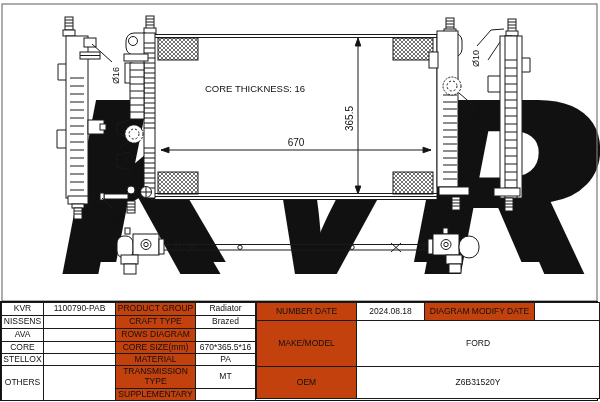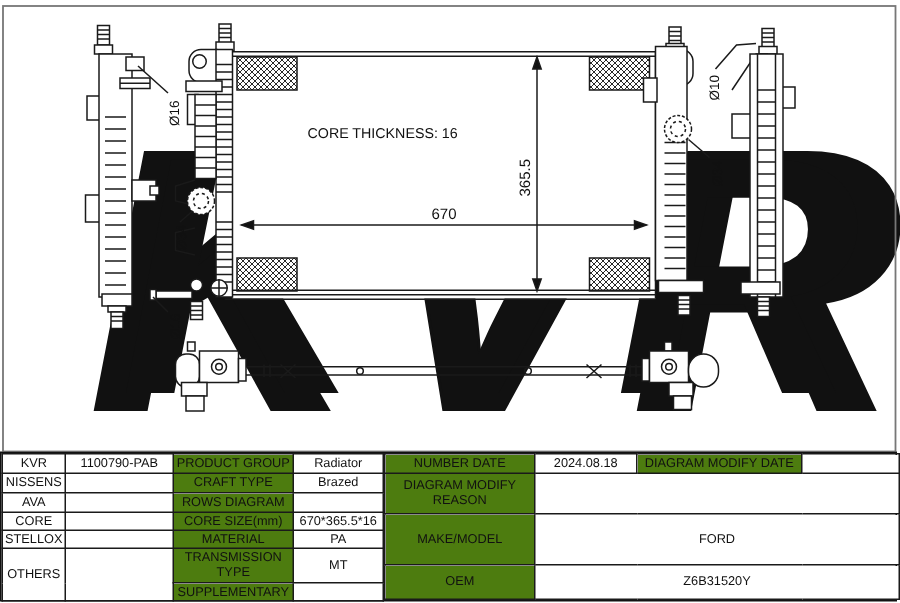--- a/index.html
+++ b/index.html
@@ -6,21 +6,21 @@
   body{width:600px;height:402px;position:relative;overflow:hidden;
        font-family:"Liberation Sans",sans-serif;color:#111;}
   #diagram-area{position:absolute;top:0;left:0;width:600px;height:302px;}
   svg text{font-family:"Liberation Sans",sans-serif;fill:#111;}
   .wm{font-weight:bold;font-style:italic;}
   #spec-table-wrap{position:absolute;top:301px;left:0;width:598px;height:100px;
        border:1.5px solid #111;display:flex;box-sizing:border-box;background:#fff;}
   table{border-collapse:collapse;table-layout:fixed;font-size:8.5px;line-height:1.15;}
   td{border:1px solid #1a1a1a;text-align:center;vertical-align:middle;
      padding:0 1px;overflow:hidden;white-space:normal;}
-  td.lbl{background:#4d7c0f;}
+  td.lbl{background:#c2410c;}
   td.val{background:#fff;}
   #left-table{width:254px;height:97px;}
   #right-table{width:343px;height:97px;}
 </style>
 </head>
 <body>
 
 <div id="diagram-area">
 <svg width="600" height="302" viewBox="0 0 600 302">
   <defs>
@@ -236,24 +236,20 @@
         <col style="width:110px">
         <col style="width:65px">
       </colgroup>
     <tbody>
         <tr style="height:13px">
       <td class="lbl">NUMBER DATE</td>
       <td class="val">2024.08.18</td>
       <td class="lbl">DIAGRAM MODIFY DATE</td>
       <td class="val"></td>
     </tr>
-    <tr style="height:27px">
-      <td class="lbl">DIAGRAM MODIFY REASON</td>
-      <td class="val" colspan="3"></td>
-    </tr>
     <tr style="height:34px">
       <td class="lbl">MAKE/MODEL</td>
       <td class="val" colspan="3">FORD</td>
     </tr>
     <tr style="height:23px">
       <td class="lbl">OEM</td>
       <td class="val" colspan="3">Z6B31520Y</td>
     </tr>
   </tbody>
     </table>

